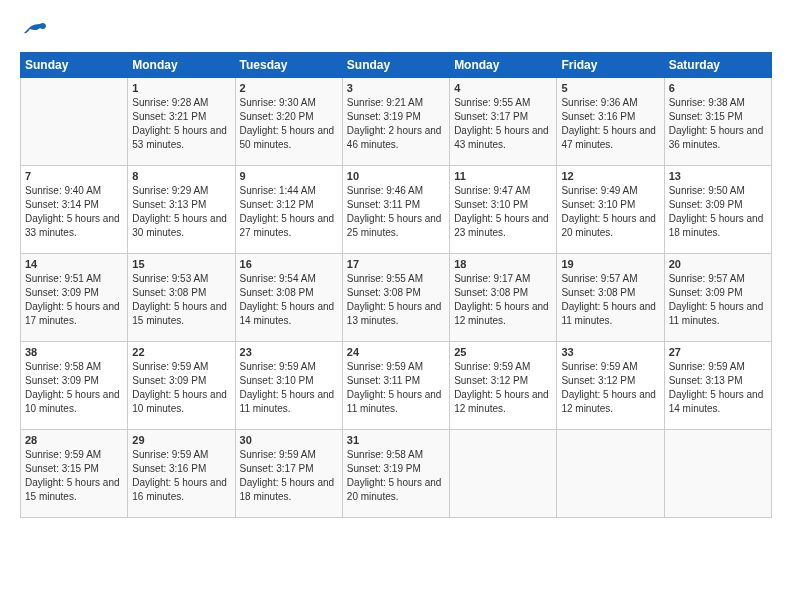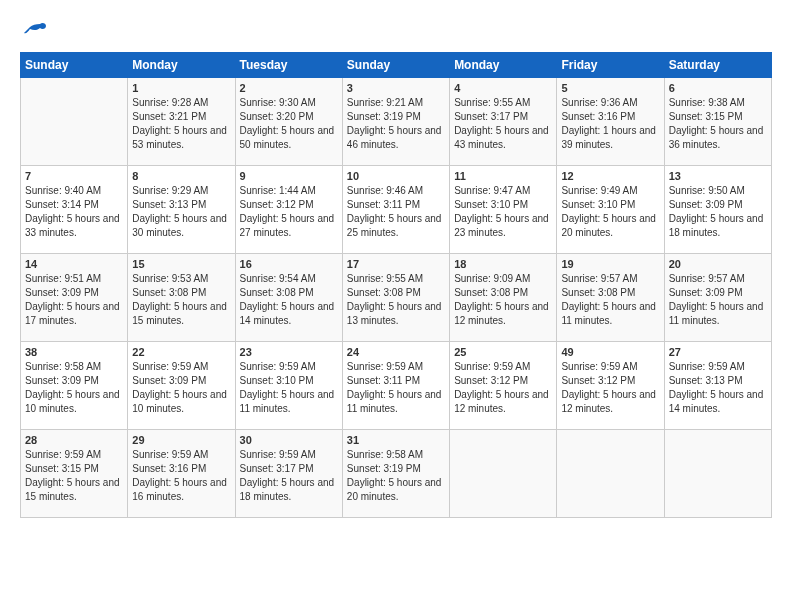--- a/index.html
+++ b/index.html
@@ -142,37 +142,37 @@
             <span>Sunrise: 9:30 AM</span><br>
             <span>Sunset: 3:20 PM</span><br>
             <span>Daylight: 5 hours and 50 minutes.</span>
           </div>
         </td>
           <td>
           <span class="day-num">3</span>
           <div class="day-info">
             <span>Sunrise: 9:21 AM</span><br>
             <span>Sunset: 3:19 PM</span><br>
-            <span>Daylight: 5 hours and 46 minutes.</span>
+            <span>Daylight: 2 hours and 46 minutes.</span>
           </div>
         </td>
           <td>
           <span class="day-num">4</span>
           <div class="day-info">
             <span>Sunrise: 9:55 AM</span><br>
             <span>Sunset: 3:17 PM</span><br>
             <span>Daylight: 5 hours and 43 minutes.</span>
           </div>
         </td>
           <td>
           <span class="day-num">5</span>
           <div class="day-info">
             <span>Sunrise: 9:36 AM</span><br>
             <span>Sunset: 3:16 PM</span><br>
-            <span>Daylight: 1 hours and 39 minutes.</span>
+            <span>Daylight: 5 hours and 47 minutes.</span>
           </div>
         </td>
           <td>
           <span class="day-num">6</span>
           <div class="day-info">
             <span>Sunrise: 9:38 AM</span><br>
             <span>Sunset: 3:15 PM</span><br>
             <span>Daylight: 5 hours and 36 minutes.</span>
           </div>
         </td>
@@ -264,21 +264,21 @@
           <span class="day-num">17</span>
           <div class="day-info">
             <span>Sunrise: 9:55 AM</span><br>
             <span>Sunset: 3:08 PM</span><br>
             <span>Daylight: 5 hours and 13 minutes.</span>
           </div>
         </td>
           <td>
           <span class="day-num">18</span>
           <div class="day-info">
-            <span>Sunrise: 9:09 AM</span><br>
+            <span>Sunrise: 9:17 AM</span><br>
             <span>Sunset: 3:08 PM</span><br>
             <span>Daylight: 5 hours and 12 minutes.</span>
           </div>
         </td>
           <td>
           <span class="day-num">19</span>
           <div class="day-info">
             <span>Sunrise: 9:57 AM</span><br>
             <span>Sunset: 3:08 PM</span><br>
             <span>Daylight: 5 hours and 11 minutes.</span>
@@ -328,21 +328,21 @@
         </td>
           <td>
           <span class="day-num">25</span>
           <div class="day-info">
             <span>Sunrise: 9:59 AM</span><br>
             <span>Sunset: 3:12 PM</span><br>
             <span>Daylight: 5 hours and 12 minutes.</span>
           </div>
         </td>
           <td>
-          <span class="day-num">49</span>
+          <span class="day-num">33</span>
           <div class="day-info">
             <span>Sunrise: 9:59 AM</span><br>
             <span>Sunset: 3:12 PM</span><br>
             <span>Daylight: 5 hours and 12 minutes.</span>
           </div>
         </td>
           <td>
           <span class="day-num">27</span>
           <div class="day-info">
             <span>Sunrise: 9:59 AM</span><br>

